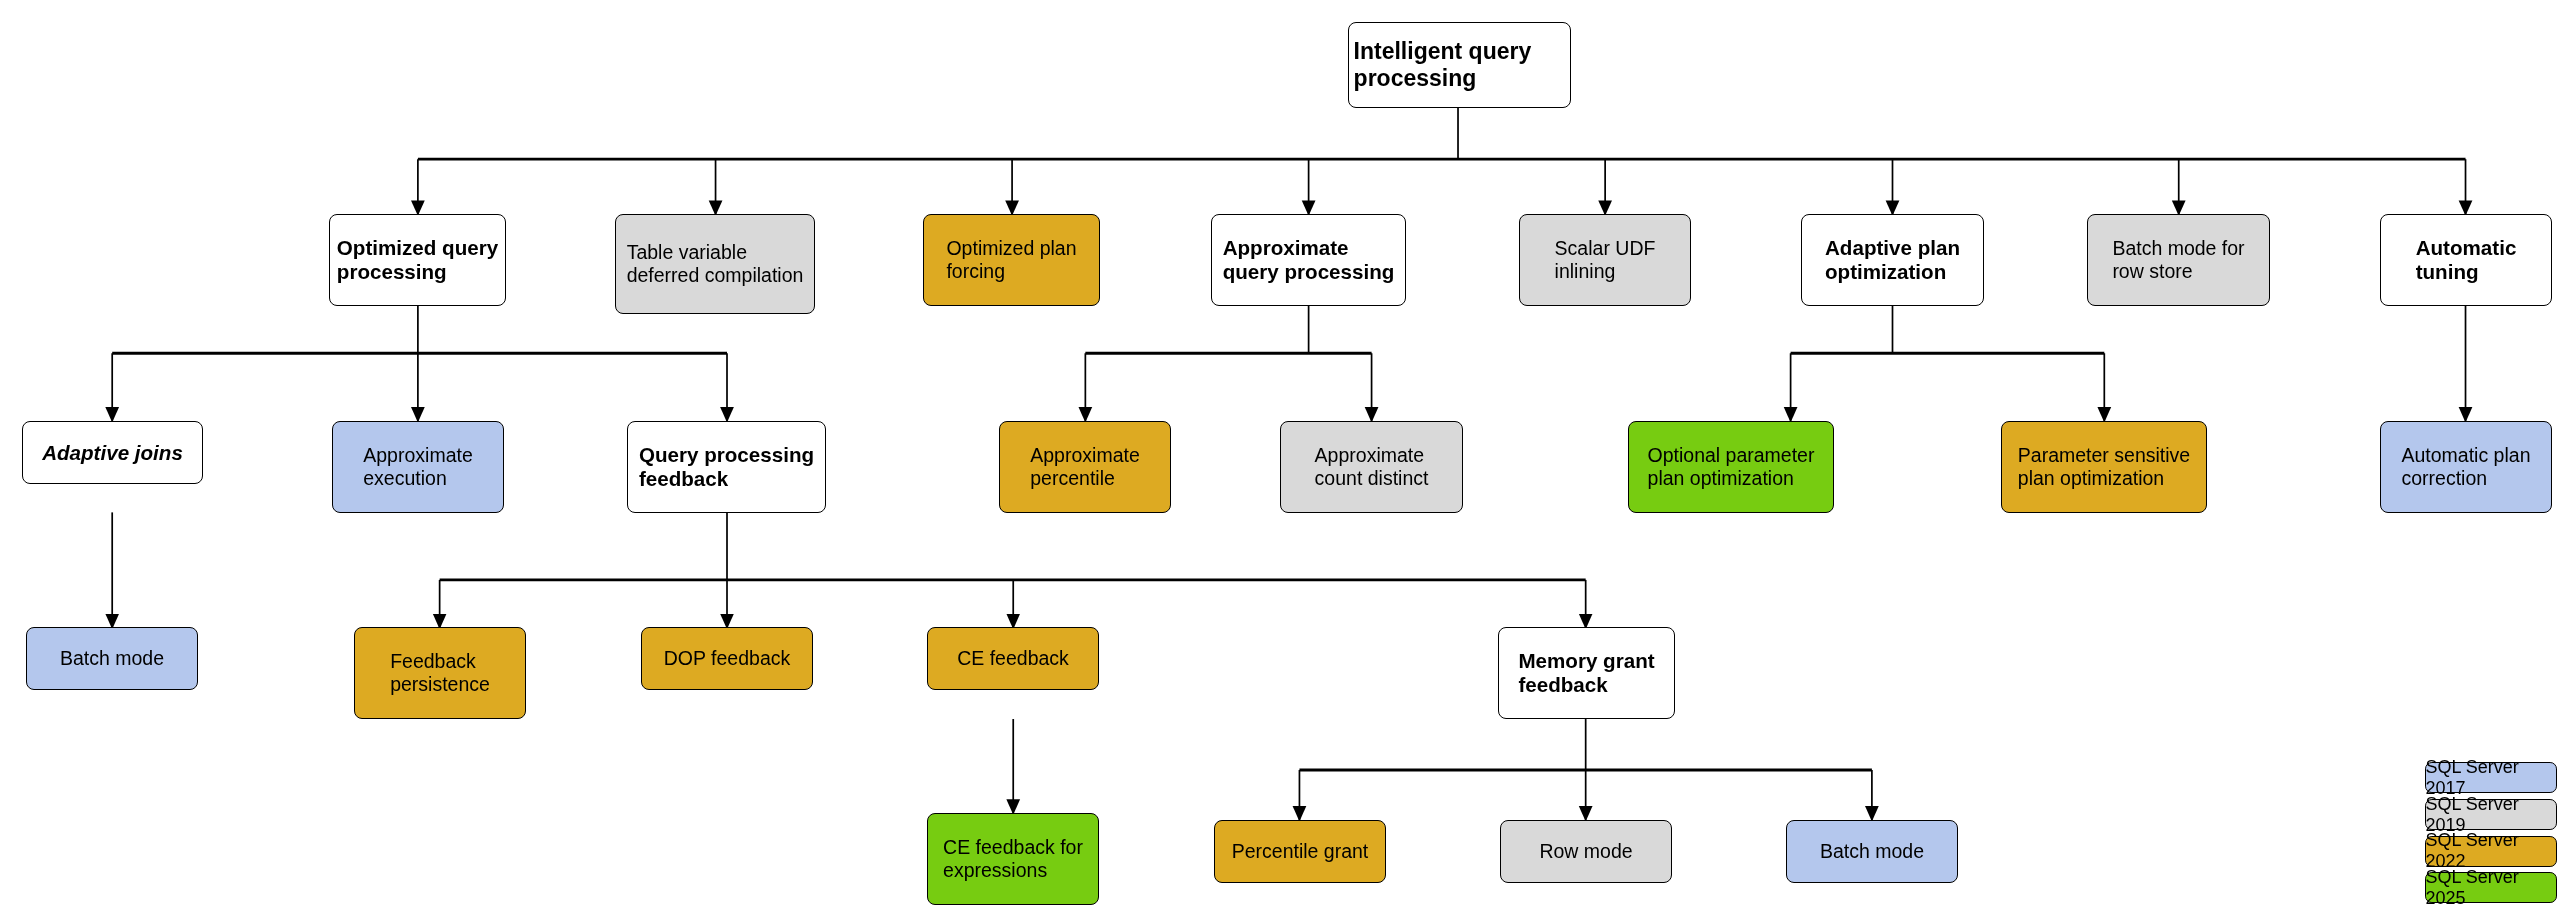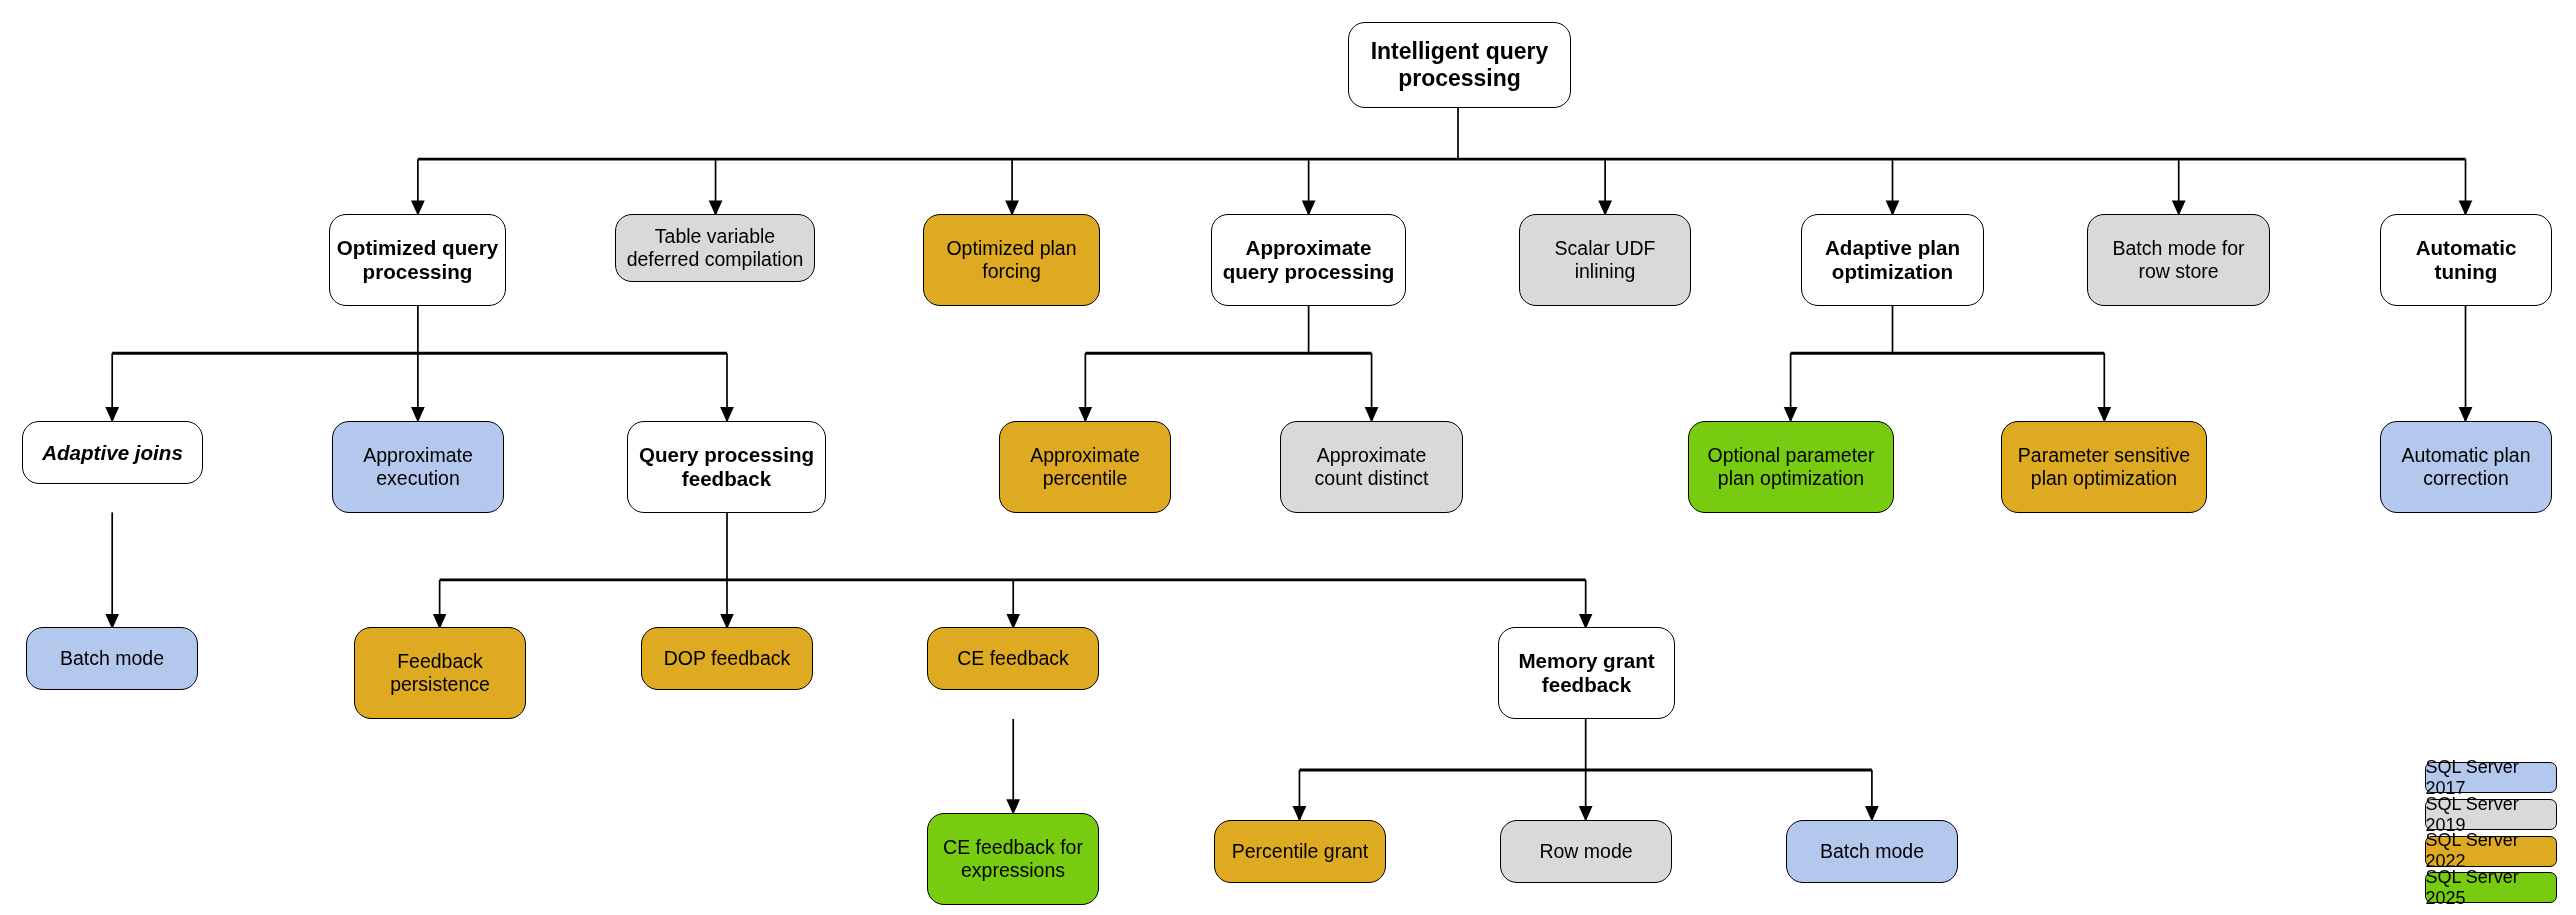--- a/index.html
+++ b/index.html
@@ -22,25 +22,25 @@
     left: 0;
     top: 0;
     width: 2576px;
     height: 916px;
     pointer-events: none;
   }
   .node {
     position: absolute;
     box-sizing: border-box;
     border: 1.7px solid #000000;
-    border-radius: 17px;
+    border-radius: 8px;
     display: flex;
     align-items: center;
     justify-content: center;
-    text-align: center;
+    text-align: left;
     line-height: 1.16;
     color: #000000;
     padding: 2.3px 4.6px;
     white-space: pre-line;
     z-index: 5;
   }
   .node.root {
     font-weight: bold;
     font-size: 23px;
   }
@@ -142,21 +142,21 @@
       <path d="M2770,1345 L2770,1432" marker-end="url(#arrow)"></path>
       <path d="M3270,1345 L3270,1432" marker-end="url(#arrow)"></path>
     </g>
   </svg>
 
   <div class="node root fill-white" style="left:1348px;top:22px;width:223px;height:86px;">Intelligent query processing</div>
 
   <div class="node branch fill-white" style="left:329px;top:214px;width:177px;height:92px;">Optimized query
 processing</div>
 
-  <div class="node leaf fill-gray" style="left:615px;top:214px;width:200px;height:68px;">Table variable
+  <div class="node leaf fill-gray" style="left:615px;top:214px;width:200px;height:100px;">Table variable
 deferred compilation</div>
 
   <div class="node leaf fill-gold" style="left:923px;top:214px;width:177px;height:92px;">Optimized plan
 forcing</div>
 
   <div class="node branch fill-white" style="left:1211px;top:214px;width:195px;height:92px;">Approximate
 query processing</div>
 
   <div class="node leaf fill-gray" style="left:1519px;top:214px;width:172px;height:92px;">Scalar UDF
 inlining</div>
@@ -177,21 +177,21 @@
 
   <div class="node branch fill-white" style="left:627px;top:421px;width:199px;height:92px;">Query processing
 feedback</div>
 
   <div class="node leaf fill-gold" style="left:999px;top:421px;width:172px;height:92px;">Approximate
 percentile</div>
 
   <div class="node leaf fill-gray" style="left:1280px;top:421px;width:183px;height:92px;">Approximate
 count distinct</div>
 
-  <div class="node leaf fill-green" style="left:1688px;top:421px;width:206px;height:92px;">Optional parameter
+  <div class="node leaf fill-green" style="left:1628px;top:421px;width:206px;height:92px;">Optional parameter
 plan optimization</div>
 
   <div class="node leaf fill-gold" style="left:2001px;top:421px;width:206px;height:92px;">Parameter sensitive
 plan optimization</div>
 
   <div class="node leaf fill-blue" style="left:2380px;top:421px;width:172px;height:92px;">Automatic plan
 correction</div>
 
   <div class="node leaf fill-blue" style="left:26px;top:627px;width:172px;height:63px;">Batch mode</div>
 

